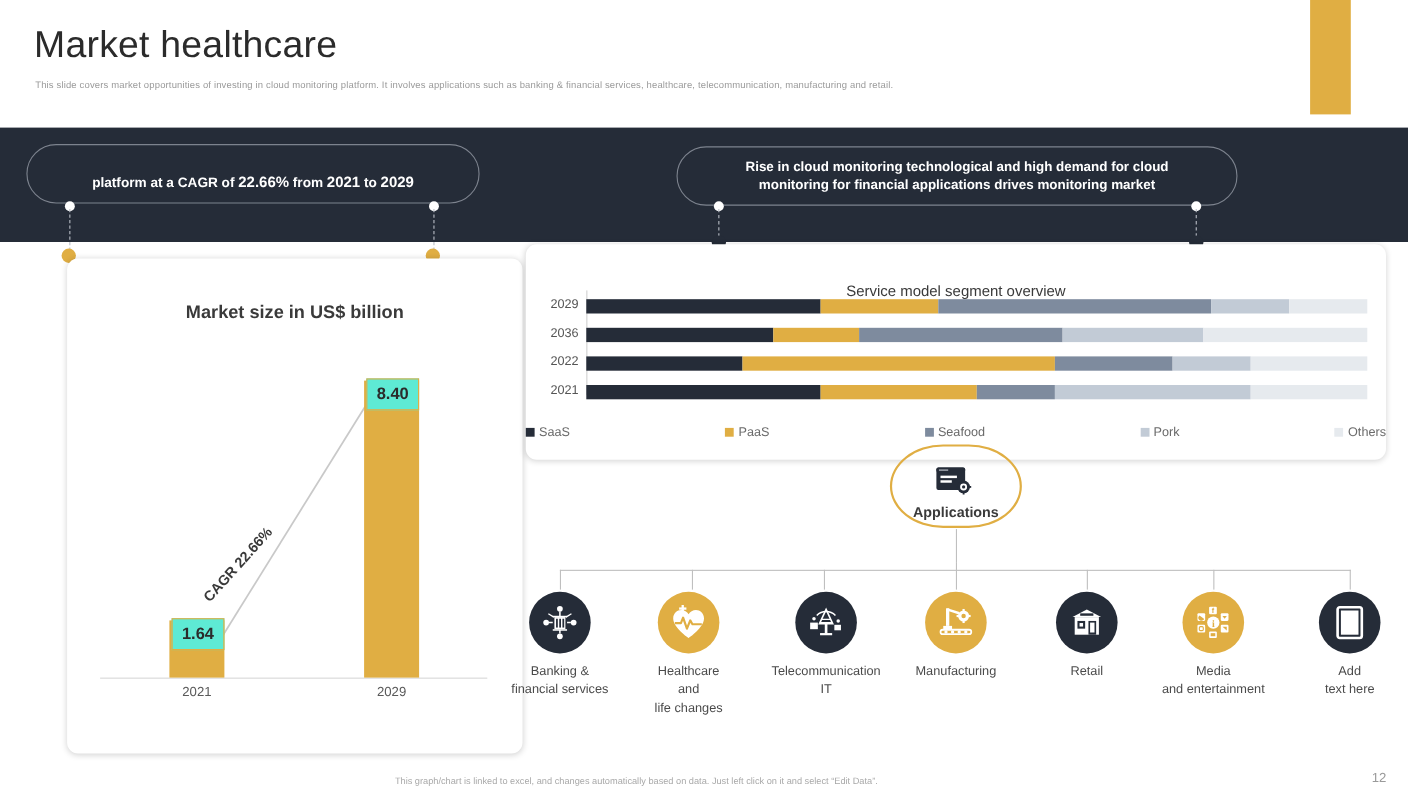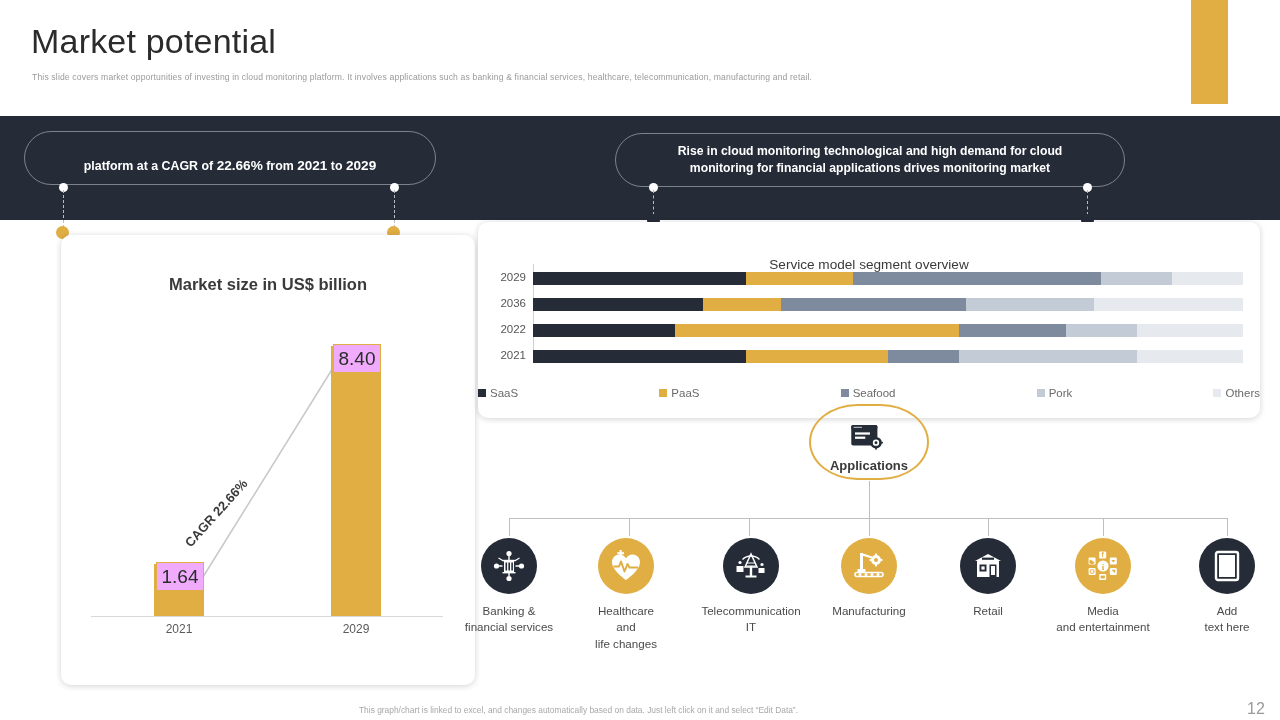--- a/index.html
+++ b/index.html
@@ -32,22 +32,22 @@
   .dot-navy{background:#252c38;width:13px;height:13px;}
   .dash-line{position:absolute;width:0;border-left:1px dashed #b9bdc5;}
 
   
   .card{position:absolute;background:#ffffff;border-radius:10px;box-shadow:0 1px 6px rgba(0,0,0,.18);}
   .card-left{left:23px;top:235px;width:414px;height:450px;margin-left:38px;}
   .chart-title{position:absolute;left:0;top:40px;width:100%;text-align:center;font-size:16.5px;font-weight:bold;color:#3a3a3a;}
 
   .baseline{position:absolute;left:30px;top:381px;width:352px;height:1px;background:#d8d8d8;}
   .bar{position:absolute;background:#e0ae43;}
-  .bar-label{position:absolute;background:#f0abfc;border:1.6px solid #e0ae43;
-             font-size:19px;font-weight:normal;color:#2b2b2b;
+  .bar-label{position:absolute;background:#5eead4;border:1.6px solid #e0ae43;
+             font-size:15px;font-weight:bold;color:#2b2b2b;
              display:flex;align-items:center;justify-content:center;}
   .x-tick{position:absolute;font-size:12px;color:#5a5a5a;text-align:center;}
   .cagr-label{position:absolute;font-size:13px;font-weight:bold;color:#3a3a3a;
               transform:rotate(-48deg);transform-origin:left bottom;white-space:nowrap;}
 
   
   .card-right{left:478px;top:222px;width:782px;height:196px;}
   .seg-title{position:absolute;left:0;top:11px;width:100%;text-align:center;font-size:13.6px;color:#3a3a3a;margin-top:24px;}
   .sb-axis{position:absolute;left:55px;top:42px;width:1px;height:95px;background:#d0d0d0;}
   .sb-row{position:absolute;left:55px;height:13px;display:flex;}
@@ -69,28 +69,28 @@
 
   
   .app-item{position:absolute;width:150px;text-align:center;}
   .app-circle{width:56px;height:56px;border-radius:50%;margin:0 auto;position:relative;}
   .app-circle.navy{background:#252c38;}
   .app-circle.gold{background:#e0ae43;}
   .app-label{margin-top:9px;font-size:11.6px;color:#4a4a4a;line-height:1.42;}
 
   
   .footer-note{position:absolute;left:359px;top:705px;font-size:8.4px;color:#a8a8a8;}
-  .page-num{position:absolute;left:1247px;top:700px;font-size:16px;color:#9a9a9a;}
+  .page-num{position:absolute;left:1247px;top:700px;font-size:12px;color:#9a9a9a;}
   .icon-svg{position:absolute;left:50%;top:50%;transform:translate(-50%,-50%);}
 </style>
 </head>
 <body>
 
 <div class="accent-bar"></div>
-<div class="page-title">Market potential</div>
+<div class="page-title">Market healthcare</div>
 <div class="page-subtitle">This slide covers market opportunities of investing in cloud monitoring platform. It involves applications such as banking &amp; financial services, healthcare, telecommunication, manufacturing and retail.</div>
 
 <div class="dark-band"></div>
 
 <div class="callout callout-left">
   <div>
     <br>
     <span>platform at a CAGR  of </span><b>22.66%</b><span> from </span><b>2021</b><span> to  </span><b>2029</b>
   </div>
 </div>

